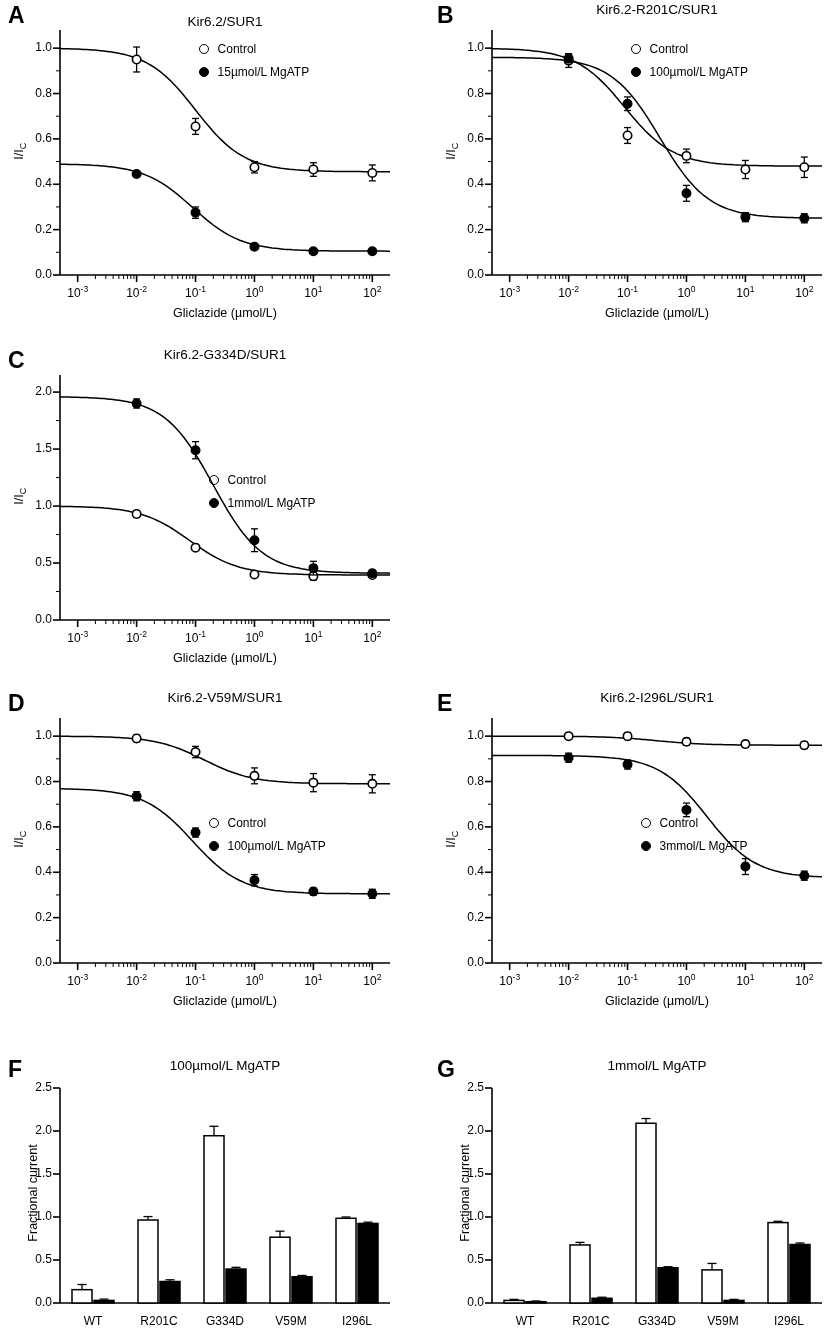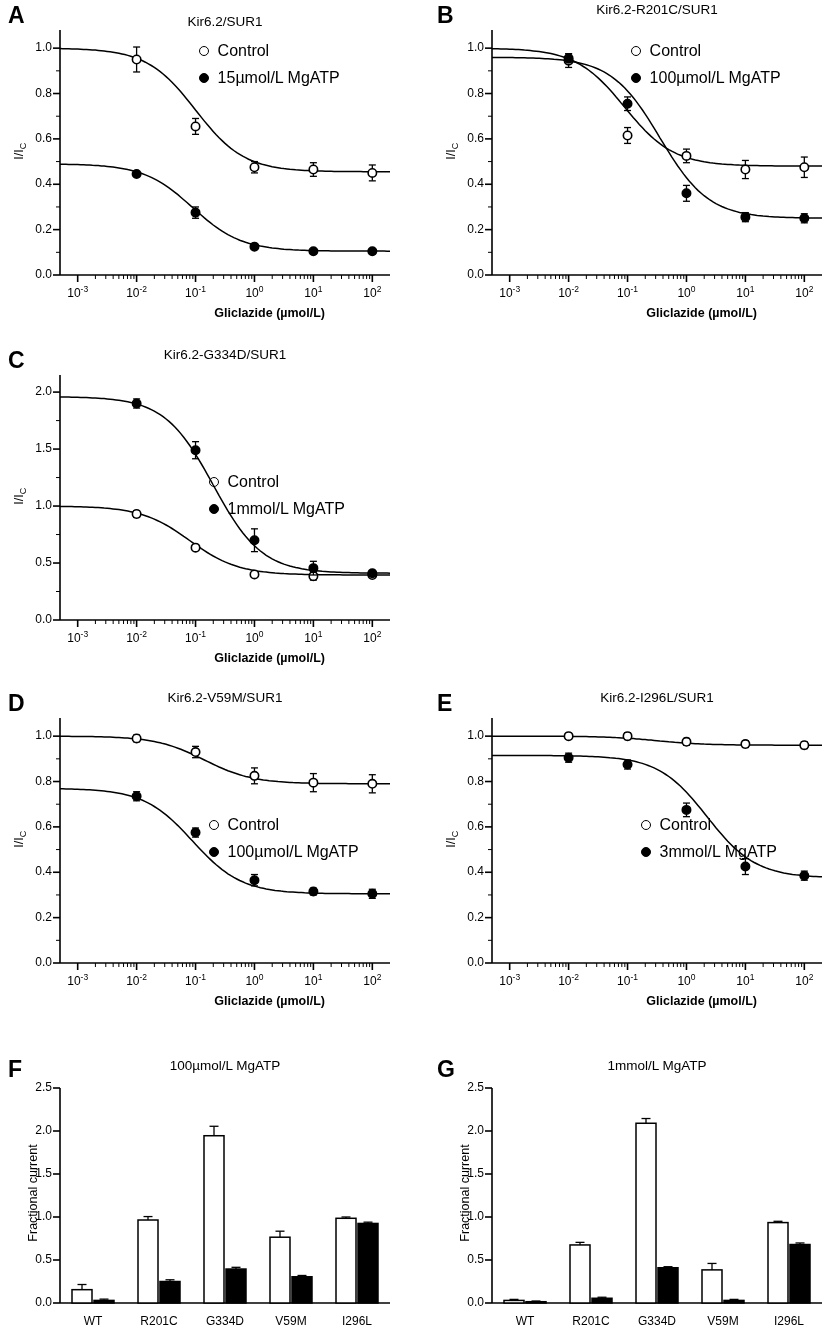--- a/index.html
+++ b/index.html
@@ -1,22 +1,22 @@
 <!DOCTYPE html>
 <html><head>
 <meta charset="utf-8">
 <style>
   html, body { margin:0; padding:0; background:#ffffff; }
   body { width:837px; height:1339px; font-family:"Liberation Sans", sans-serif; color:#000; position:relative; }
   .plabel { position:absolute; font-size:23px; font-weight:bold; font-family:"Liberation Sans", sans-serif; }
   .ptitle { position:absolute; font-size:13.5px; text-align:center; }
-  .axlabel { position:absolute; font-size:12.5px; text-align:right;font-weight:bold; }
+  .axlabel { position:absolute; font-size:12.5px; text-align:center; }
   .ylabel { position:absolute; font-size:12.5px; transform-origin:center center; }
   .ticklab { position:absolute; font-size:12px; text-align:center; white-space:nowrap; }
-  .legend { position:absolute; font-size:16px;text-align:right; }
+  .legend { position:absolute; font-size:12px;text-align:right; }
   .legrow { display:flex; align-items:center; margin-bottom:9px; }
   .legmark { width:10px; height:10px; border-radius:50%; border:1.6px solid #000; margin-right:9px; box-sizing:border-box; }
   .legmark.filled { background:#000; }
   .legtext { white-space:nowrap; }
   svg { display:block; overflow:visible; }
   .sup { font-size:8.5px; vertical-align:super; }
 </style>
 </head>
 <body>
 

